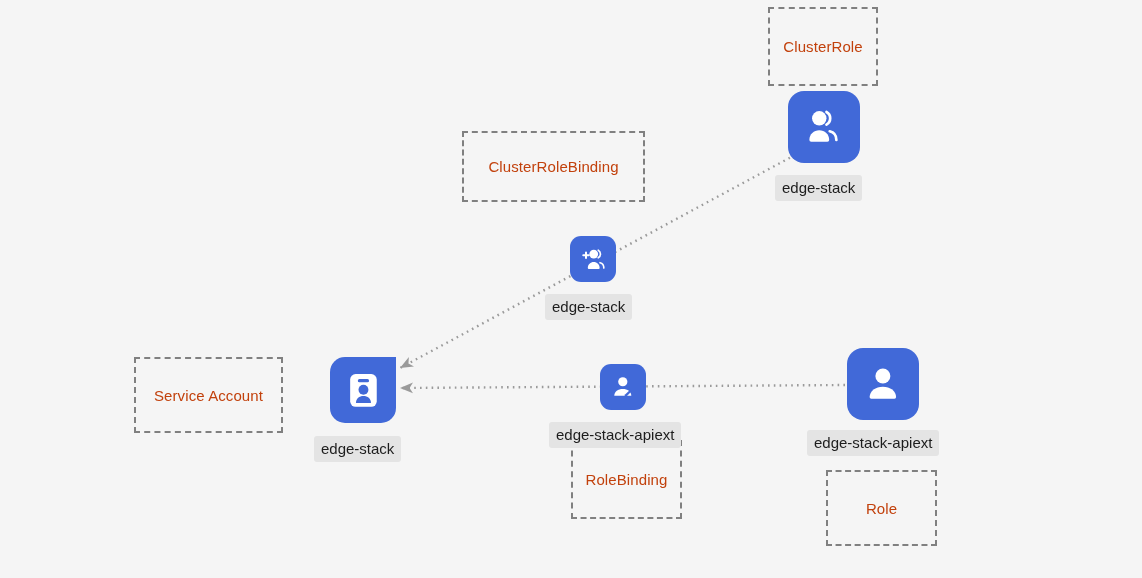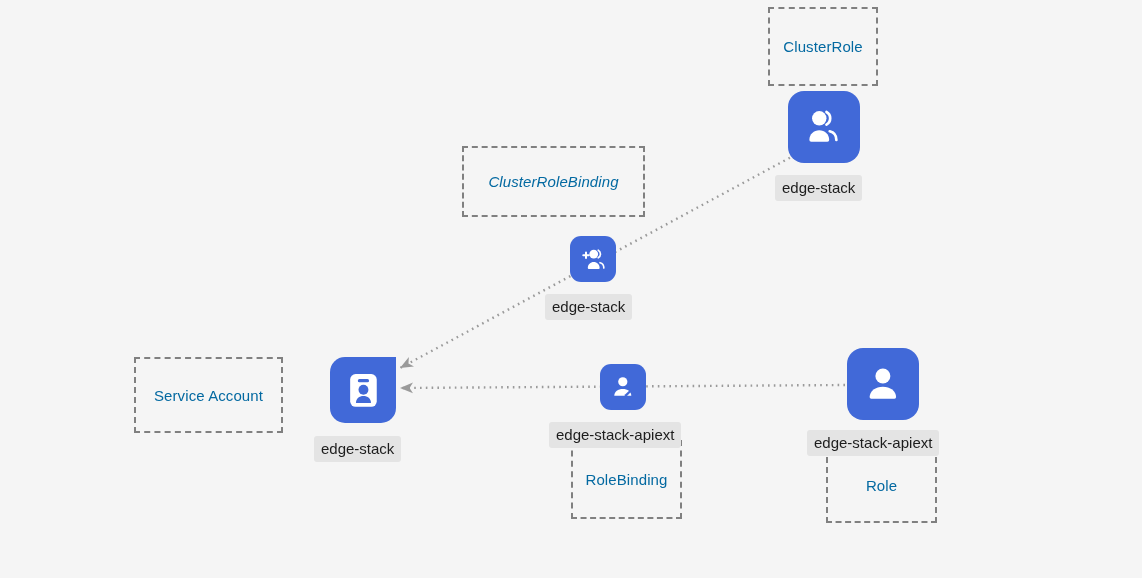--- a/index.html
+++ b/index.html
@@ -27,21 +27,21 @@
   }
   .group-box {
     position: absolute;
     border: 2px dashed #808080;
     box-sizing: border-box;
     display: flex;
     align-items: center;
     justify-content: center;
   }
   .group-box-label {
-    color: #0369a1;
+    color: #c2410c;
     font-size: 15px;
     letter-spacing: .1px;
     white-space: nowrap;
   }
   .node-icon {
     position: absolute;
     background: #4169d8;
     display: flex;
     align-items: center;
     justify-content: center;
@@ -71,30 +71,30 @@
     </defs>
     <g id="edge-paths">
         <line x1="795" y1="155" x2="400" y2="368" stroke="#9a9a9a" stroke-width="2.4" stroke-linecap="butt" stroke-dasharray="1.6 4.2" marker-end="url(#arrow)"></line>
         <line x1="845" y1="385" x2="400" y2="388" stroke="#9a9a9a" stroke-width="2.4" stroke-linecap="butt" stroke-dasharray="1.6 4.2" marker-end="url(#arrow)"></line>
       </g>
   </svg>
 
   <div class="group-box" style="left: 768px; top: 7px; width: 110px; height: 79px;">
     <span class="group-box-label">ClusterRole</span>
   </div>
-  <div class="group-box" style="left: 462px; top: 146px; width: 183px; height: 71px; font-style: italic;">
+  <div class="group-box" style="left: 462px; top: 131px; width: 183px; height: 71px;">
     <span class="group-box-label">ClusterRoleBinding</span>
   </div>
   <div class="group-box" style="left: 134px; top: 357px; width: 149px; height: 76px;">
     <span class="group-box-label">Service Account</span>
   </div>
   <div class="group-box" style="left: 571px; top: 440px; width: 111px; height: 79px;">
     <span class="group-box-label">RoleBinding</span>
   </div>
-  <div class="group-box" style="left: 826px; top: 447px; width: 111px; height: 76px;">
+  <div class="group-box" style="left: 826px; top: 470px; width: 111px; height: 76px;">
     <span class="group-box-label">Role</span>
   </div>
 
   <div class="node-icon" style="left: 788px; top: 91px; width: 72px; height: 72px; background: rgb(65, 105, 216); border-radius: 16px;">
       <svg class="glyph" width="43.199999999999996" height="43.199999999999996" viewBox="0 0 24 24">
       <circle cx="9.6" cy="7.4" r="4.0" fill="#fff"></circle>
       <path d="M4.1 19.4c0-3.3 2.5-5.4 5.5-5.4s5.5 2.1 5.5 5.4a1 1 0 0 1-1 1H5.1a1 1 0 0 1-1-1z" fill="#fff"></path>
       <path d="M13.6 3.9a4.0 4.0 0 0 1 0 7.0" fill="none" stroke="#fff" stroke-width="1.5" stroke-linecap="round"></path>
       <path d="M15.4 14.6c2.3.55 3.7 2.4 3.7 4.8" fill="none" stroke="#fff" stroke-width="1.5" stroke-linecap="round"></path>
     </svg>

